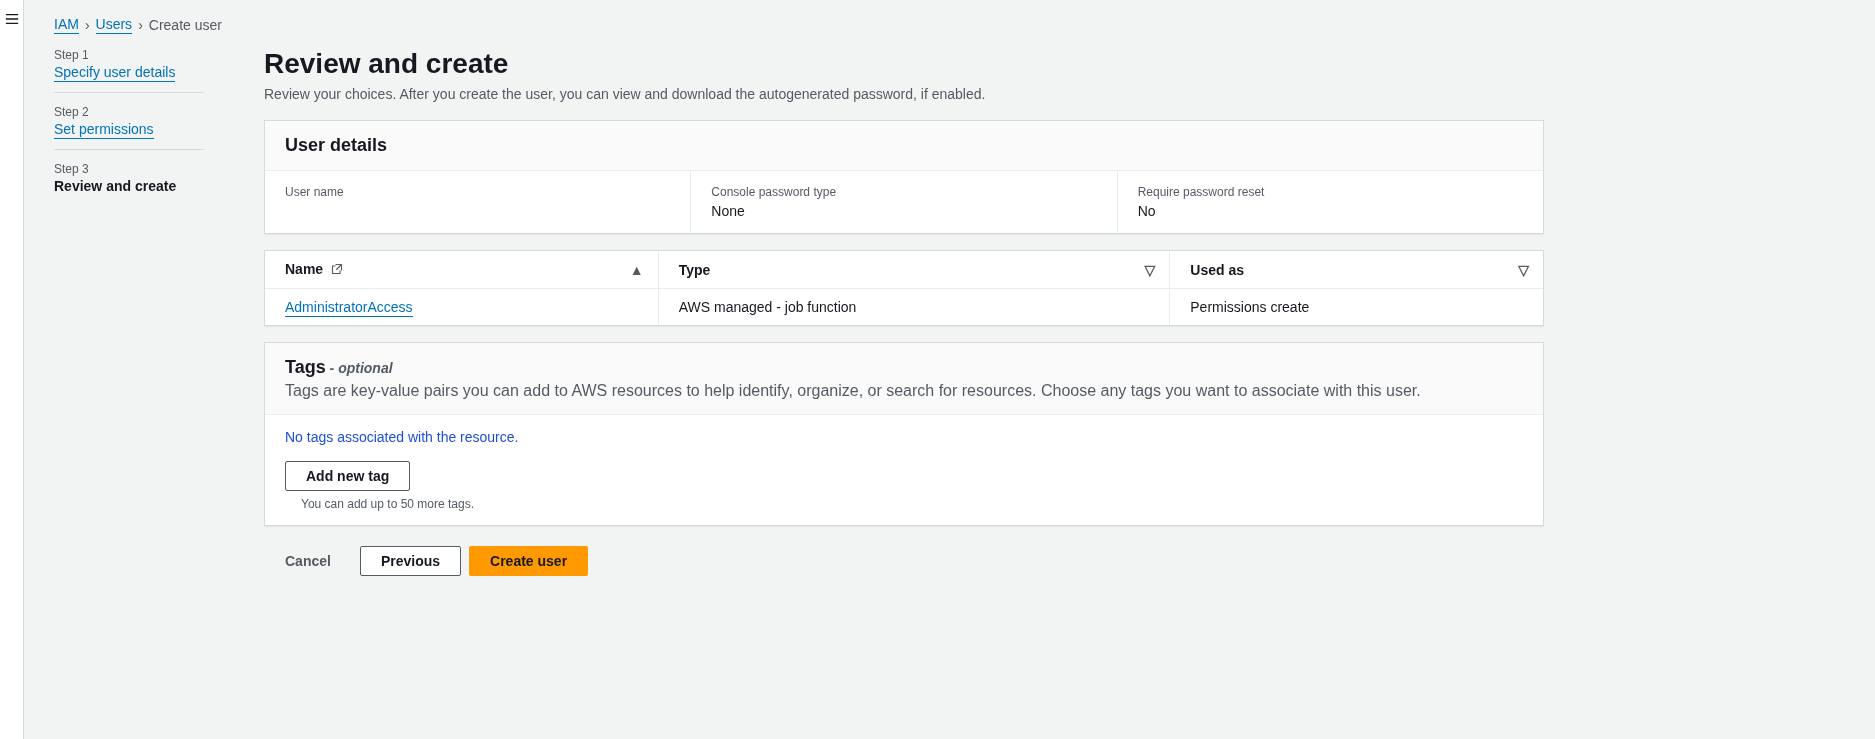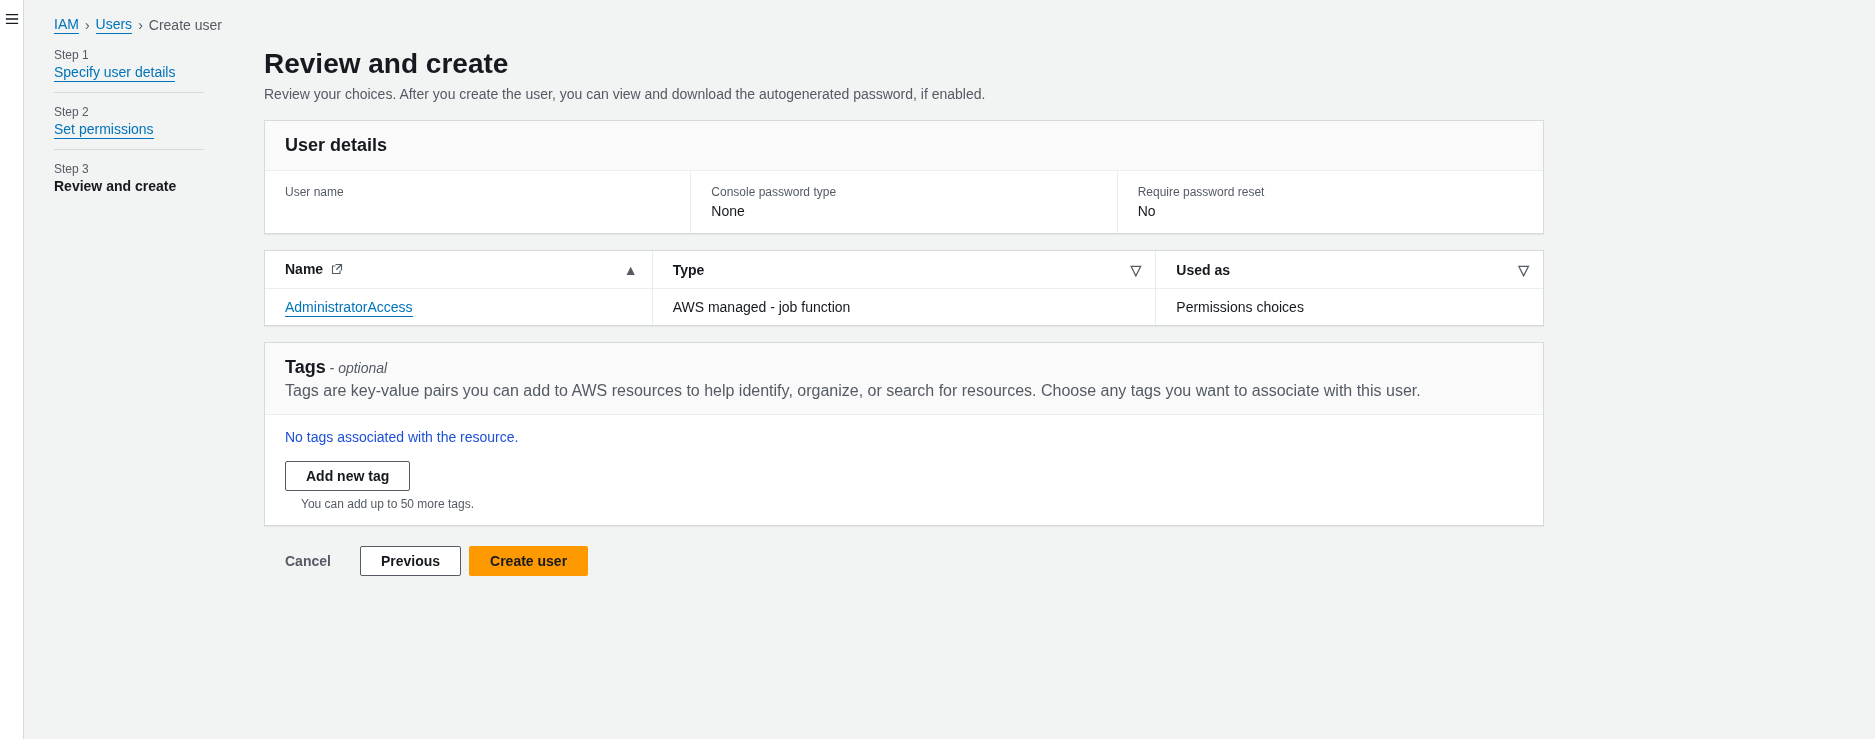--- a/index.html
+++ b/index.html
@@ -38,21 +38,21 @@
 .table { width: 100%; border-collapse: collapse; }
 .table th { text-align: left; font-weight: 700; font-size: 14px; padding: 10px 20px; border-bottom: 1px solid #eaeded; border-right: 1px solid #eaeded; position: relative; }
 .table th:last-child { border-right: none; }
 .table td { padding: 10px 20px; font-size: 14px; border-right: 1px solid #eaeded; }
 .table td:last-child { border-right: none; }
 .sort-icon { position: absolute; right: 14px; top: 50%; transform: translateY(-50%); color: #545b64; }
 .ext-icon { display: inline-block; margin-left: 4px; vertical-align: -1px; }
 .link { color: #0073bb; text-decoration: none; border-bottom: 1px solid #0073bb; padding-bottom: 1px; }
 .tags-header { padding: 14px 20px; border-bottom: 1px solid #eaeded; background: #fafafa; }
 .tags-title { font-size: 18px; font-weight: 700; display: inline; }
-.tags-optional { font-style: italic; font-weight: 400; color: #545b64; font-size: 14px; }
+.tags-optional { font-style: italic; font-weight: 700; color: #545b64; font-size: 14px; }
 .tags-desc { font-size: 16px; color: #545b64; margin-top: 4px; }
 .no-tags { font-size: 14px; color: #1d4ed8; margin-bottom: 16px; }
 .btn { font-size: 14px; padding: 6px 20px; border-radius: 2px; cursor: pointer; font-weight: 700; border: 1px solid transparent; background: transparent; }
 .btn-normal { border: 1px solid #545b64; background: #fff; color: #16191f; font-weight: 700; }
 .btn-link { color: #545b64; font-weight: 700; }
 .btn-primary { background: #ff9900; color: #16191f; font-weight: 700; }
 .tag-hint { font-size: 12px; color: #545b64; margin-top: 6px; margin-left: 16px; }
 .actions { display: flex; gap: 8px; margin-top: 20px; }
 </style>
 </head>
@@ -134,21 +134,21 @@
                 <th>
                   <span>Used as</span>
                   <span class="sort-icon">▽</span>
                 </th>
               </tr>
             </thead>
             <tbody>
               <tr>
                 <td><a href="#" class="link">AdministratorAccess</a></td>
                 <td>AWS managed - job function</td>
-                <td>Permissions choices</td>
+                <td>Permissions create</td>
               </tr>
             </tbody>
           </table>
         </div>
 
         <div class="panel">
           <div class="tags-header">
             <span class="tags-title">Tags</span><span class="tags-optional"> - optional</span>
             <div class="tags-desc">Tags are key-value pairs you can add to AWS resources to help identify, organize, or search for resources. Choose any tags you want to associate with this user.</div>
           </div>

